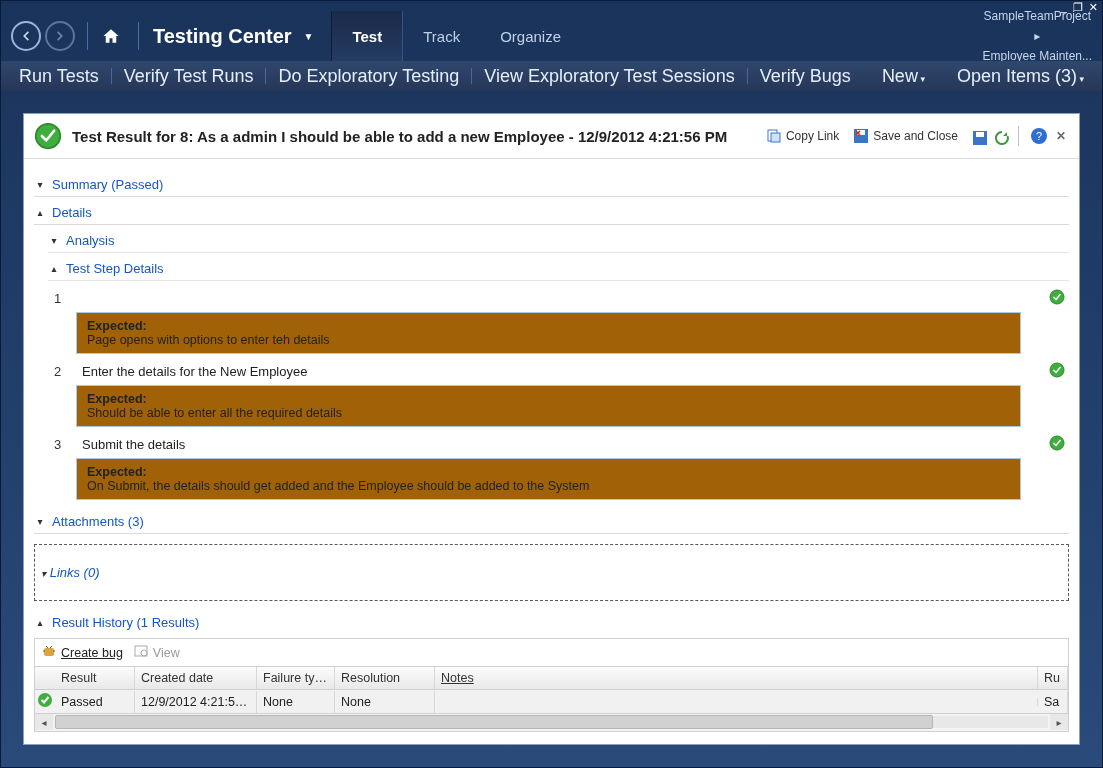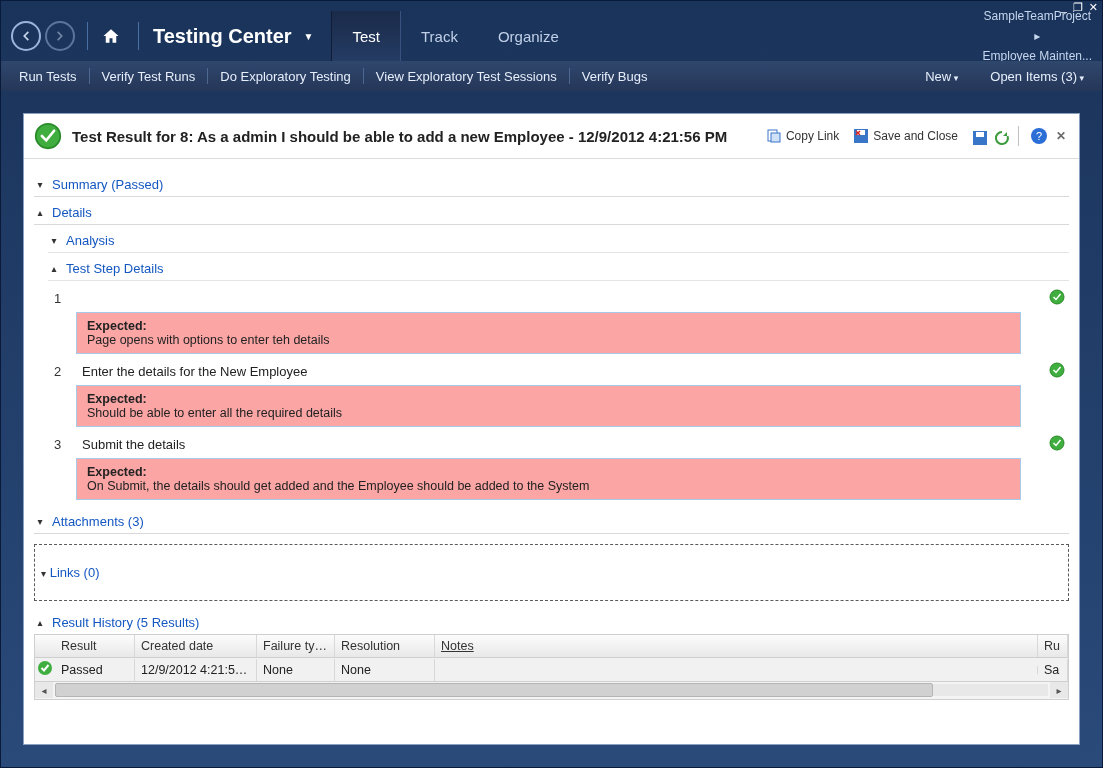--- a/index.html
+++ b/index.html
@@ -9,24 +9,24 @@
 .titlebar span{cursor:default;}
 .topbar { height: 50px; display: flex; align-items: center; padding: 0 10px; color: #fff; }
 .navbtn { width: 30px; height: 30px; border: 2px solid #9bb5da; border-radius: 50%; display:flex; align-items:center; justify-content:center; margin-right:4px; color:#c6d6ee; font-size:14px; cursor:pointer; }
 .navbtn.disabled{ opacity:0.5; }
 .homebtn svg{ width:18px; height:18px; fill:white;}
 .vdiv{ width:1px; height:28px; background:#4a6fa2; margin:0 8px;}
 .title { font-size: 20px; font-weight: 600; margin-left:6px; }
 .dropdown-arrow{ margin:0 18px 0 12px; font-size:10px;}
 .mainnav { display: flex; align-items: stretch; height: 50px; }
 .mainnav .tab { padding: 0 20px; display:flex; align-items:center; font-size: 15px; color: #c0d0e8; cursor:pointer; }
-.mainnav .tab.active { background: linear-gradient(#1a2a49, #253c64); border-left:1px solid #101d35; border-right:1px solid #3a5280; color:#fff; }
+.mainnav .tab.active { background: linear-gradient(#1a2a49, #253c64); border-left:1px solid #101d35; border-right:1px solid #3a5280; color:#fff;font-weight:bold; }
 .breadcrumb { margin-left:auto; font-size:12px; color:#c6d6ee; display:flex; align-items:center; gap:6px;flex-direction:column; }
 .breadcrumb a{color:#c6d6ee; text-decoration:none;}
-.subbar { height: 30px; background: linear-gradient(#30476d, #253759); display:flex; align-items:center; color:#e6eefb; font-size:13px; padding:0 10px;}
+.subbar { height: 30px; background: linear-gradient(#30476d, #253759); display:flex; align-items:center; color:#e6eefb; font-size:18px; padding:0 10px;}
 .subbar .item{ padding:0 8px; cursor:pointer;}
 .subbar .sep{ width:1px; height:16px; background:#4e688f; margin:0 4px;}
 .subbar .right{ margin-left:auto; display:flex; align-items:center;}
 .subbar .dd::after{content:" ▾"; font-size:9px;}
 .content-frame { flex:1; background:#fff; margin:22px; border:1px solid #8aa0c2; display:flex; flex-direction:column; overflow:hidden;}
 .result-header{ padding:8px 10px; display:flex; align-items:center; border-bottom:1px solid #dcdcdc;}
 .result-header .okicon{ width:28px; height:28px; margin-right:10px;}
 .result-header h1{ font-size:15px; font-weight:700; color:#222; flex:0 0 auto;}
 .result-toolbar{ margin-left:auto; display:flex; align-items:center; gap:6px; font-size:12px; color:#333;}
 .result-toolbar .tbtn{ display:flex; align-items:center; gap:4px; padding:2px 4px; cursor:pointer;text-align:right;}
@@ -34,24 +34,24 @@
 .result-toolbar .divider{ width:1px; height:20px; background:#c0c0c0; margin:0 6px;}
 .body{ flex:1; overflow:auto; padding:10px 10px 0 10px; font-size:13px; color:#222;}
 .section-head{ display:flex; align-items:center; gap:6px; color:#1457c1; font-size:13px; padding:4px 0; border-bottom:1px solid #d9d9d9; cursor:pointer; margin-top:4px;}
 .section-head .chev{ font-size:10px; width:12px; display:inline-block; text-align:center; color:#333;}
 .section-head.sub{ margin-left:14px; border-bottom:1px solid #e4e4e4;}
 .steps{ margin-left:14px;}
 .step{ display:flex; gap:14px; padding:10px 6px 0 6px; position:relative;}
 .step .num{ width:14px; color:#333;}
 .step .text{ flex:1;}
 .step .statusicon{ position:absolute; right:4px; top:8px; width:16px; height:16px;}
-.expected{ background:#fca5a5; border:1px solid #a8c9e8; padding:6px 10px; margin:6px 0 0 28px; margin-right:48px; font-size:12.5px;}
+.expected{ background:#a16207; border:1px solid #a8c9e8; padding:6px 10px; margin:6px 0 0 28px; margin-right:48px; font-size:12.5px;}
 .expected b{font-weight:700;}
 .attach-sec, .links-sec, .history-sec{ margin-top:10px;}
-.links-sec{ border:1px dashed #5a5a5a; padding:20px 6px;}
+.links-sec{ border:1px dashed #5a5a5a; padding:20px 6px;font-style:italic;}
 .grid-toolbar{ display:flex; align-items:center; gap:10px; padding:4px 6px; border-top:1px solid #d0d0d0; border-left:1px solid #d0d0d0; border-right:1px solid #d0d0d0; margin-top:4px; font-size:12.5px;}
 .grid-toolbar .tbtn{ display:flex; align-items:center; gap:4px; cursor:pointer;}
 .grid-toolbar .disabled{ color:#9a9a9a;}
 .grid{ border:1px solid #cfcfcf; font-size:12.5px;}
 .grid-head{ display:flex; background:linear-gradient(#fcfcfc,#e8e8e8); border-bottom:1px solid #cfcfcf;}
 .grid-head .cell, .grid-row .cell{ padding:4px 6px; border-right:1px solid #d8d8d8; overflow:hidden; white-space:nowrap; text-overflow:ellipsis;}
 .grid-head .cell{ color:#333;}
 .cell.icon{ width:20px; border-right:none; padding:2px 2px;}
 .cell.result{ width:80px;}
 .cell.created{ width:122px;}
@@ -215,23 +215,39 @@
         <div class="expected"><b>Expected:</b><br><span>On Submit, the details should get added and the Employee should be added to the System</span></div>
       </div>
 
       <div class="section-head attach-sec">
           <span class="chev">▾</span>
           <span>Attachments (3)</span>
         </div>
       <div class="links-sec"><span class="chev" style="font-size:10px; color:#333;">▾</span> <span style="color:#1457c1">Links (0)</span></div>
       <div class="section-head history-sec" style="border-bottom:none">
           <span class="chev">▴</span>
-          <span>Result History (5 Results)</span>
-        </div>
-
+          <span>Result History (1 Results)</span>
+        </div>
+
+      <div class="grid-toolbar">
+        <div class="tbtn">
+          <span class="ticon"><svg viewBox="0 0 16 16" width="16" height="16">
+                <rect x="3" y="5" width="10" height="8" rx="2" fill="#d9a441"></rect>
+                <path d="M2 8h2M12 8h2M5 3l2 2M11 3l-2 2" stroke="#7a5a1a"></path>
+              </svg></span>
+          <span class="underline">Create bug</span>
+        </div>
+        <div class="tbtn disabled">
+          <span class="ticon"><svg viewBox="0 0 16 16" width="16" height="16">
+                <rect x="2" y="3" width="12" height="10" fill="none" stroke="#aaa"></rect>
+                <circle cx="11" cy="10" r="3" fill="none" stroke="#aaa"></circle>
+              </svg></span>
+          <span>View</span>
+        </div>
+      </div>
       <div class="grid">
         <div class="grid-head">
           <div class="cell icon"></div>
           <div class="cell result">Result</div>
           <div class="cell created">Created date</div>
           <div class="cell fail">Failure type</div>
           <div class="cell res">Resolution</div>
           <div class="cell notes">Notes</div>
           <div class="cell ru">Ru</div>
         </div>

